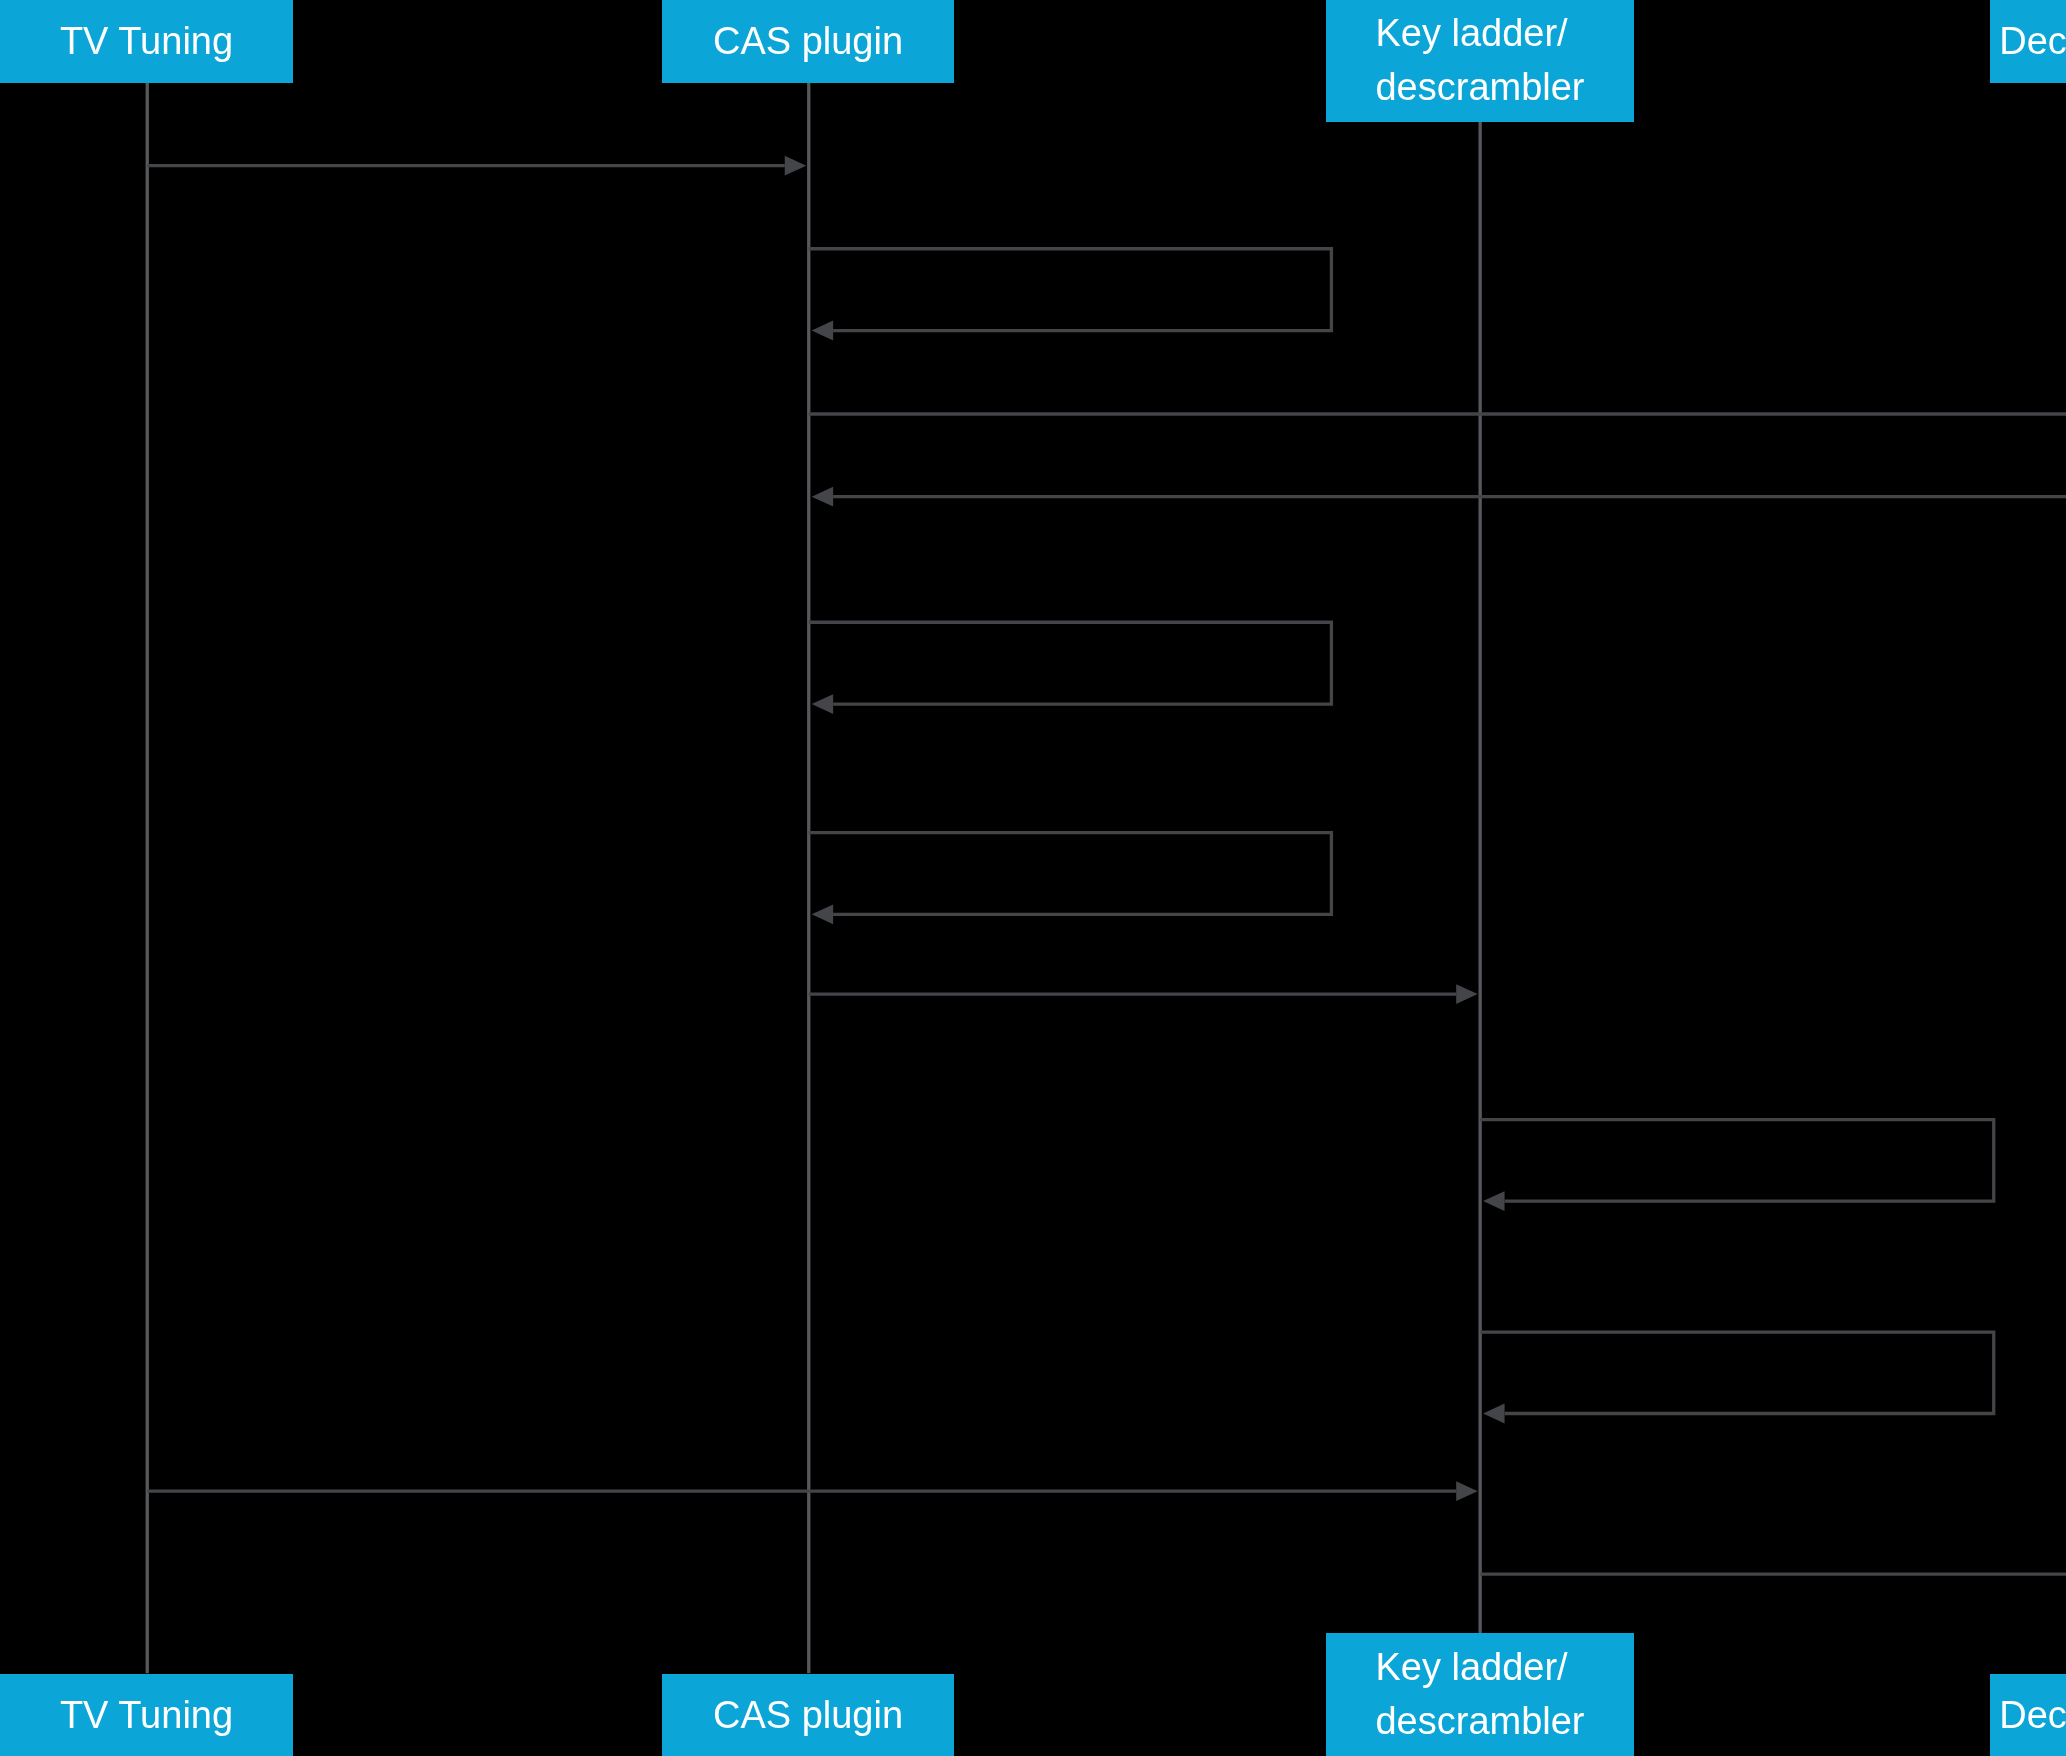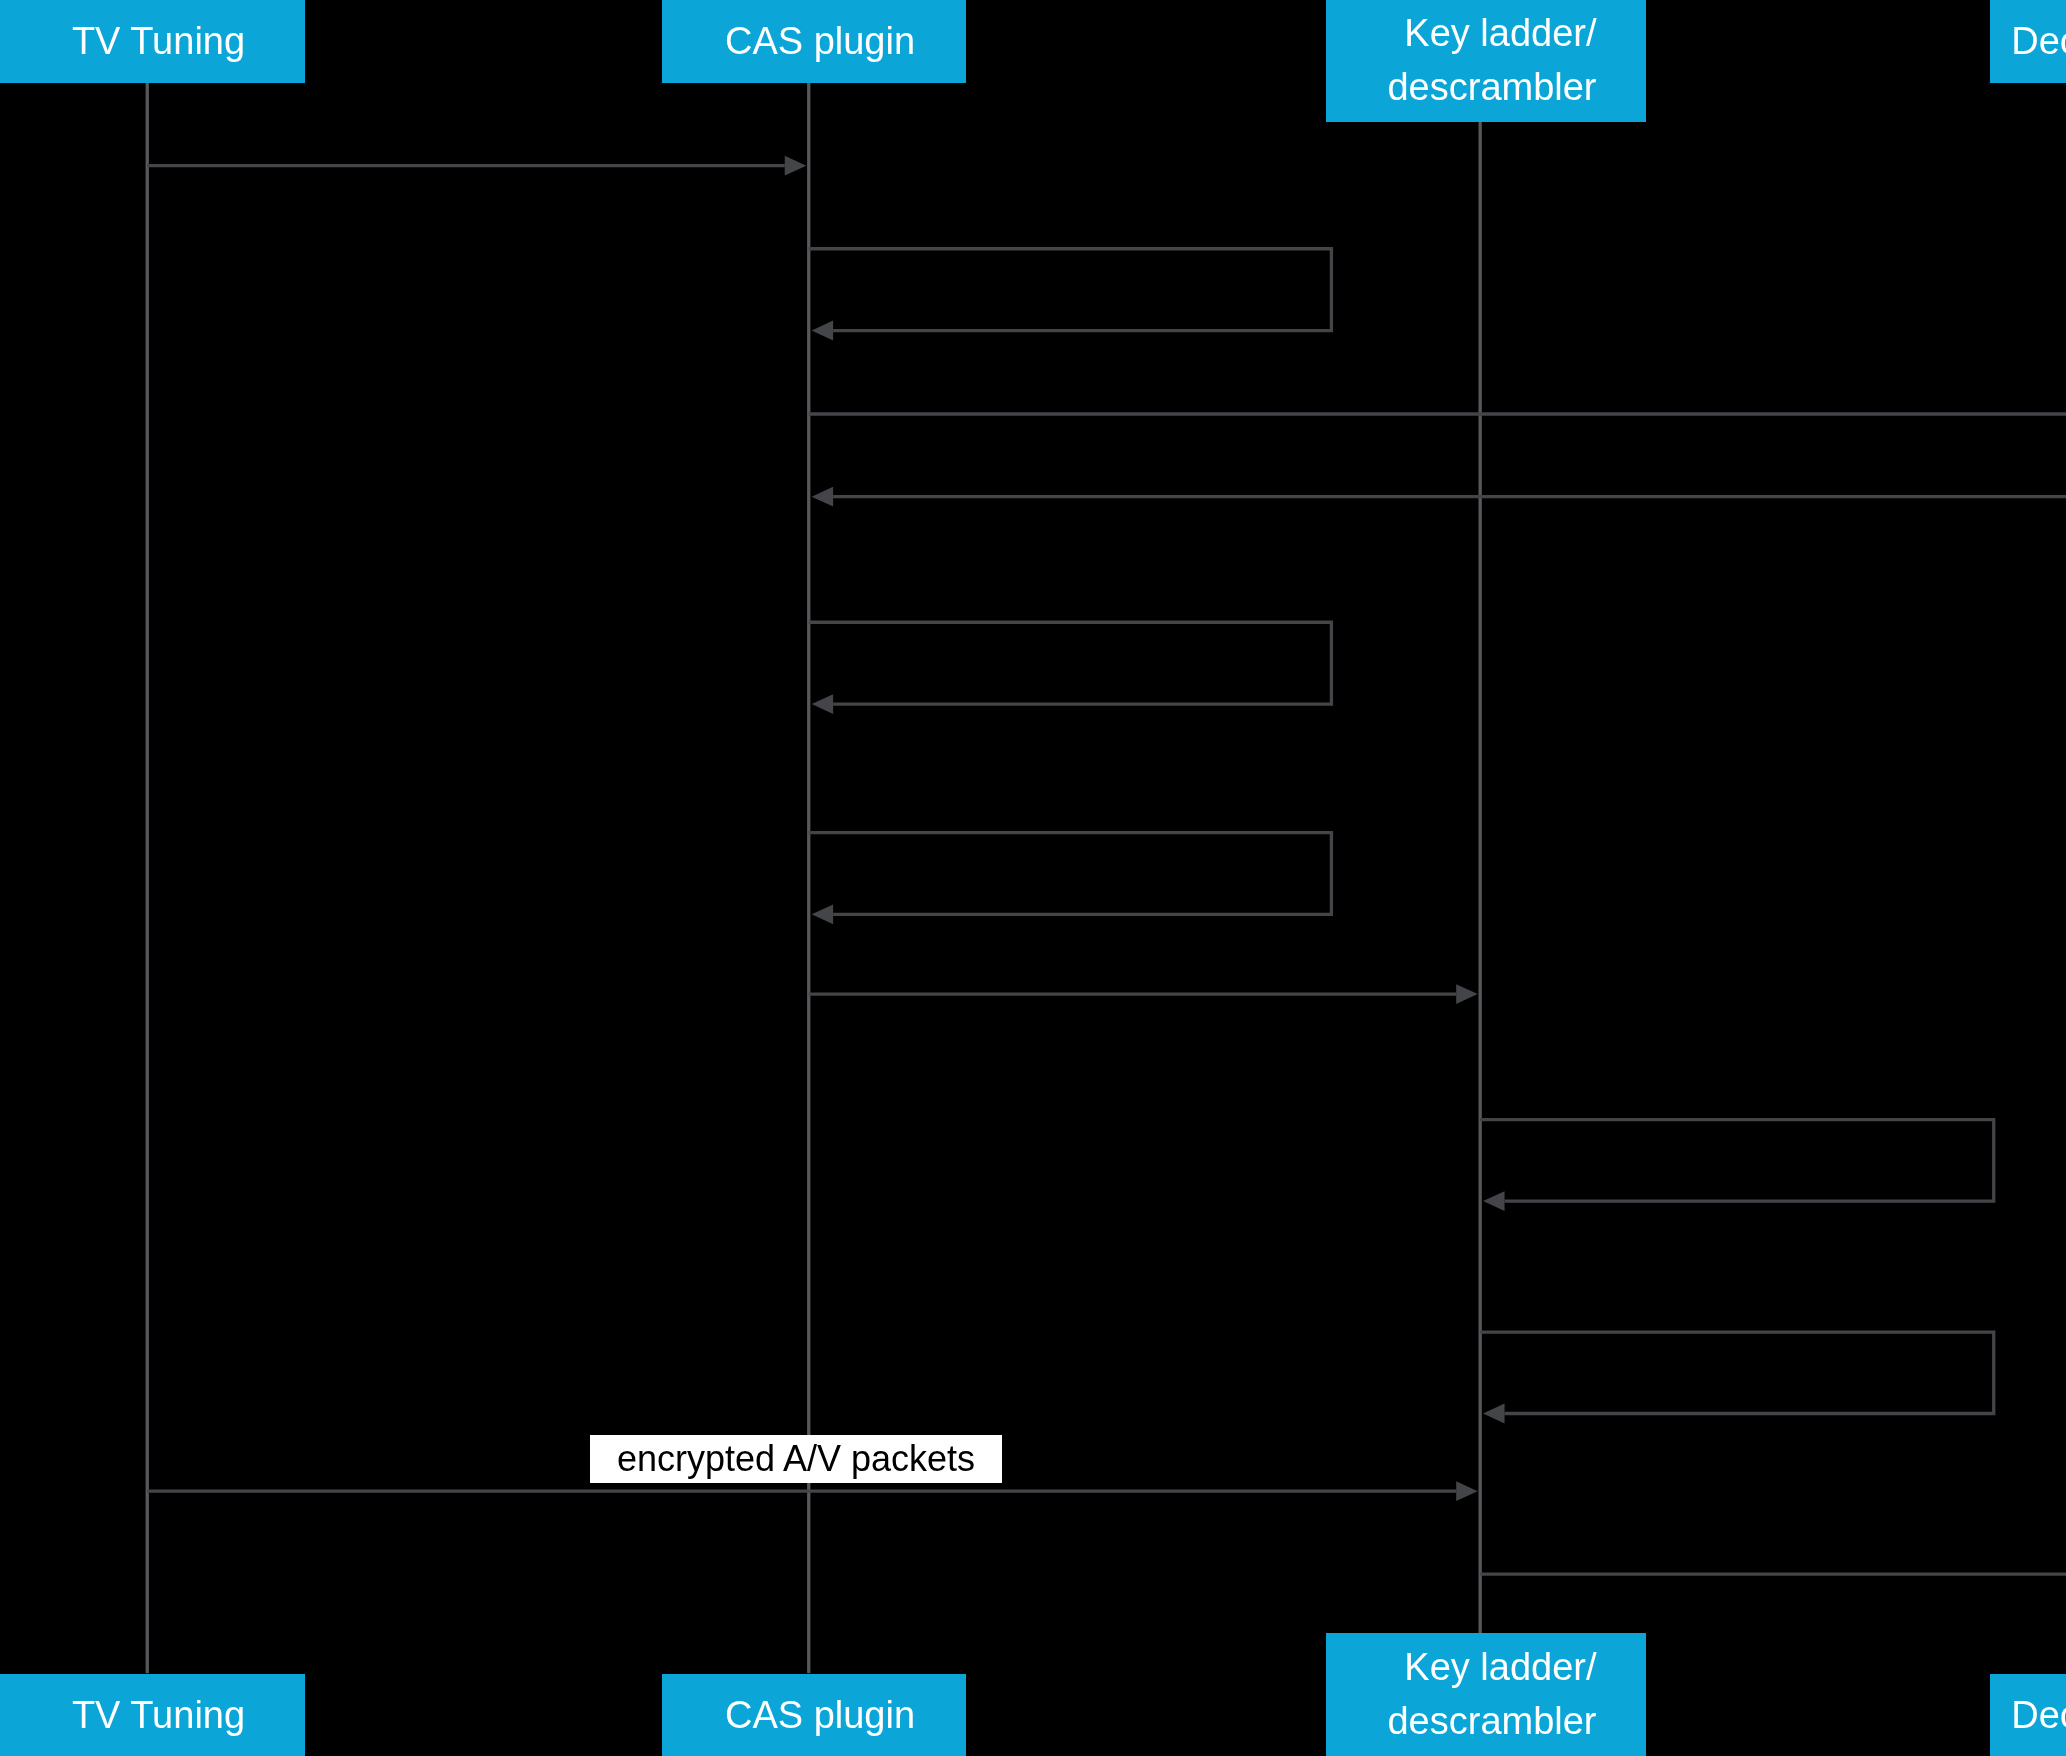--- a/index.html
+++ b/index.html
@@ -24,25 +24,24 @@
   .lifeline { stroke: var(--lifeline); stroke-width: 8; fill: none; }
   .msg-line { stroke: var(--arrow); stroke-width: 8; fill: none; }
   .msg-head { fill: var(--arrow); stroke: none; }
   .actor-box {
     position: absolute;
     background: var(--actor-fill);
     color: var(--actor-text);
     display: flex;
     align-items: center;
     justify-content: center;
-    text-align: right;
+    text-align: left;
     font-size: 38px;
     line-height: 1.42;
     white-space: pre-line;
-    padding-left: 12px;
   }
   .message-label {
     position: absolute;
     background: var(--message-label-bg);
     color: var(--message-label-text);
     display: flex;
     align-items: center;
     justify-content: center;
     text-align: center;
     font-size: 36px;
@@ -95,21 +94,20 @@
     <line class="msg-line" x1="3582" y1="3810" x2="5103" y2="3810"></line>
     <polygon class="msg-head" points="5155,3810 5103,3786 5103,3834"></polygon>
   </svg>
 
   <div class="actor-box" style="left:0;    top:0; width:293px; height:83px;">TV Tuning</div>
   <div class="actor-box" style="left:662px; top:0; width:292px; height:83px;">CAS plugin</div>
   <div class="actor-box" style="left:1326px; top:0; width:308px; height:122px;">Key ladder/
 descrambler</div>
   <div class="actor-box" style="left:1990px; top:0; width:289px; height:83px;">Decode, display</div>
 
-  <div class="message-label" style="left:590px; top:1435px; width:412px; height:48px;">encrypted A/V packets</div>
 
   <div class="actor-box" style="left:0;    top:1674px; width:293px; height:83px;">TV Tuning</div>
   <div class="actor-box" style="left:662px; top:1674px; width:292px; height:83px;">CAS plugin</div>
   <div class="actor-box" style="left:1326px; top:1633px; width:308px; height:123px;">Key ladder/
 descrambler</div>
   <div class="actor-box" style="left:1990px; top:1674px; width:289px; height:83px;">Decode, display</div>
 
 </div>
 
 

